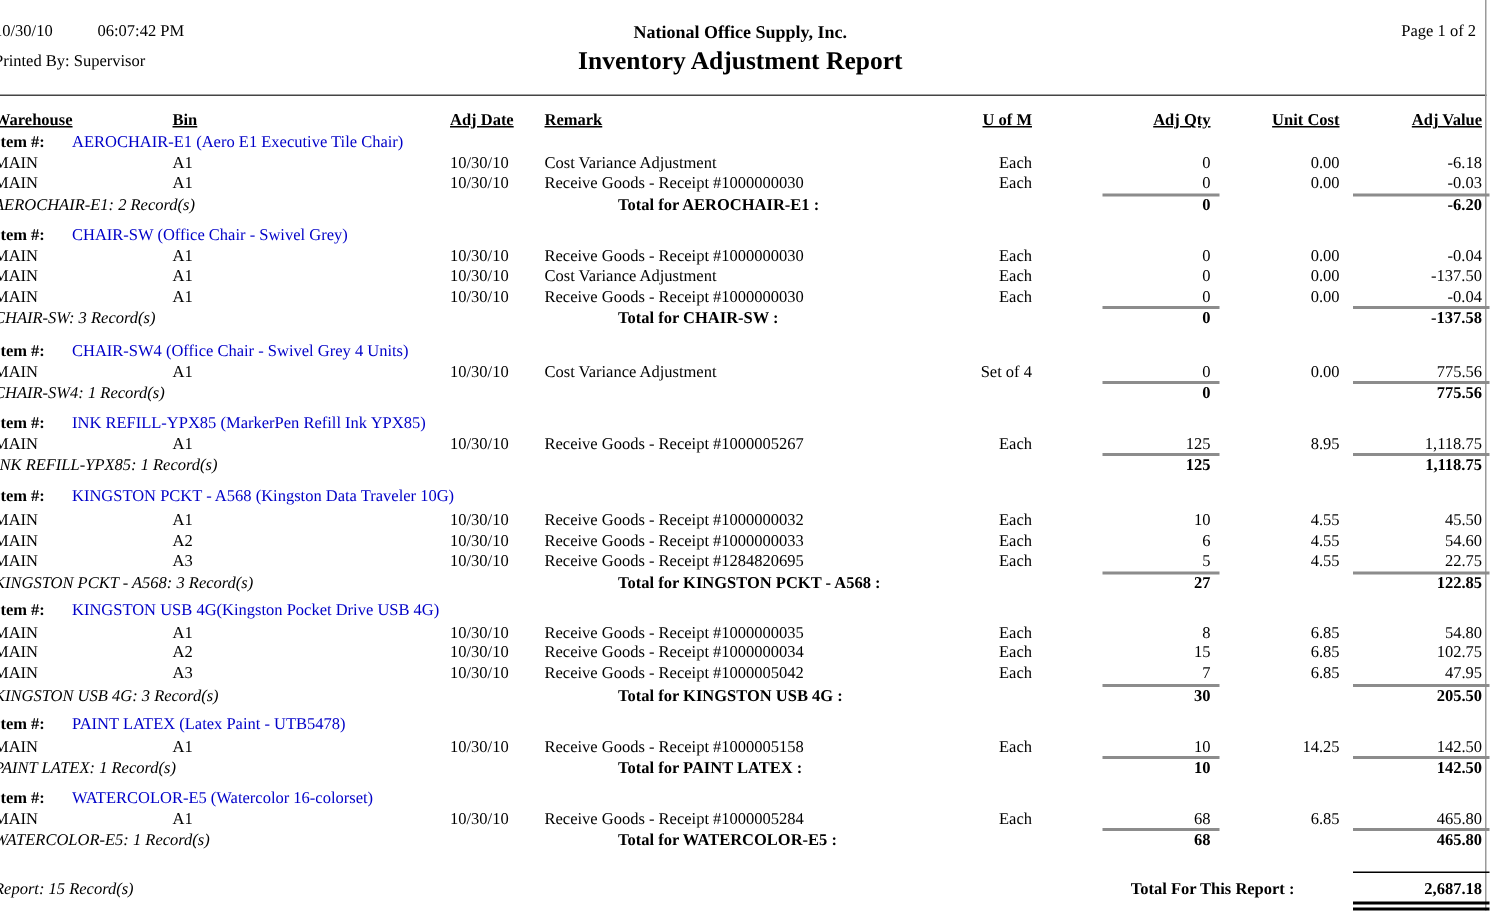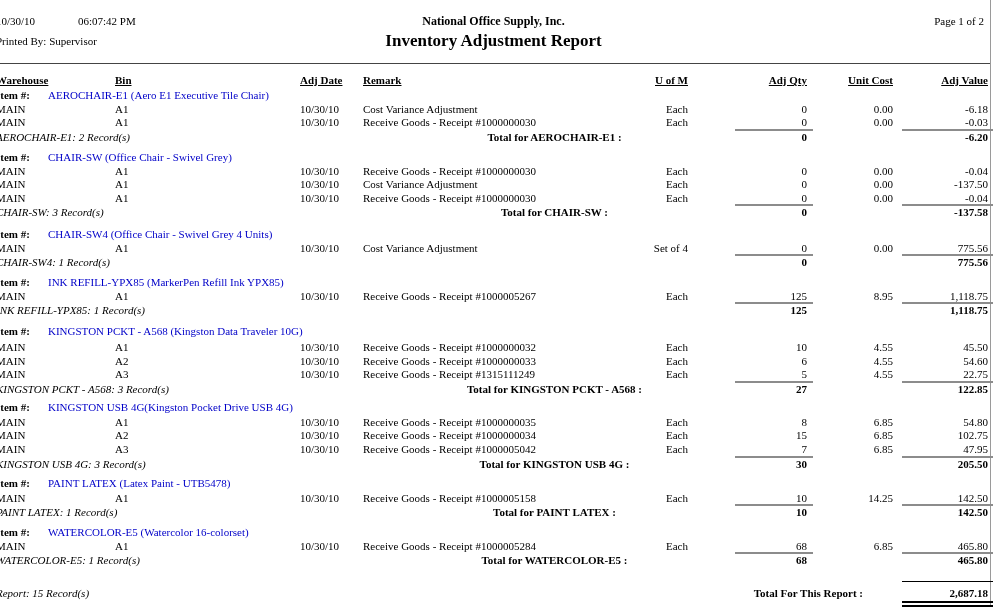--- a/index.html
+++ b/index.html
@@ -11,42 +11,42 @@
   .wh{left:0;}
   .bin{left:119px;}
   .date{left:304px;}
   .rem{left:367px;text-align:right;}
   .uom{left:550px;width:142px;text-align:right;}
   .qty{left:715px;width:96px;text-align:right;}
   .cost{left:805px;width:92px;text-align:right;}
   .val{left:880px;width:112px;text-align:right;}
   .itemname{left:52px;color:#0000c8;}
   .recs{left:0;font-style:italic;}
-  .totlabel{left:400px;width:317px;text-align:center;font-weight:bold;}
+  .totlabel{left:416px;width:317px;text-align:left;font-weight:bold;}
   .b{font-weight:bold;}
   .colhead{font-weight:bold;text-decoration:underline;}
   .sep{position:absolute;height:2px;background:#8c8c8c;top:-2px;}
   .sep-qty{left:739px;width:78px;}
   .sep-val{left:906px;width:91px;}
   .hrule{position:absolute;left:0;top:63px;width:995px;height:1px;background:#444;}
   .vrule{position:absolute;left:994px;top:0;width:1px;height:607px;background:#9a9a9a;}
   .center{left:0;width:995px;text-align:center;}
   .title{font-size:17px;font-weight:bold;}
   .company{font-size:12px;font-weight:bold;}
   .pageinfo{left:800px;width:188px;text-align:right;}
   .rpt-topline{position:absolute;left:906px;top:581px;width:91px;height:1px;background:#000;}
   .dbl{position:absolute;left:906px;width:91px;height:2px;background:#000;}
 </style>
 </head>
 <body>
 
 <div id="report">
 
   <span class="abs" style="left:0;top:15px">10/30/10</span>
-  <span class="abs" style="left:82px;top:15px">06:07:42 PM</span>
+  <span class="abs" style="left:69px;top:15px">06:07:42 PM</span>
   <span class="abs center company" style="top:14px">National Office Supply, Inc.</span>
   <span class="abs pageinfo" style="top:15px">Page 1 of 2</span>
   <span class="abs" style="left:0;top:35px">Printed By: Supervisor</span>
   <span class="abs center title" style="top:31px">Inventory Adjustment Report</span>
   <div class="hrule"></div>
   <div class="vrule"></div>
 
   <div class="line" style="top:74px">
     <span class="c wh colhead">Warehouse</span>
     <span class="c bin colhead">Bin</span>
@@ -199,21 +199,21 @@
     <span class="c rem">Receive Goods - Receipt #1000000033</span>
     <span class="c uom">Each</span>
     <span class="c qty">6</span>
     <span class="c cost">4.55</span>
     <span class="c val">54.60</span>
   </div>
   <div class="line" style="top:368px">
     <span class="c wh">MAIN</span>
     <span class="c bin">A3</span>
     <span class="c date">10/30/10</span>
-    <span class="c rem">Receive Goods - Receipt #1315111249</span>
+    <span class="c rem">Receive Goods - Receipt #1284820695</span>
     <span class="c uom">Each</span>
     <span class="c qty">5</span>
     <span class="c cost">4.55</span>
     <span class="c val">22.75</span>
   </div>
   <div class="line" style="top:383px">
     <span class="sep sep-qty"></span>
     <span class="sep sep-val"></span>
     <span class="c recs">KINGSTON PCKT - A568: 3 Record(s)</span>
     <span class="c totlabel">Total for KINGSTON PCKT - A568 :</span>

